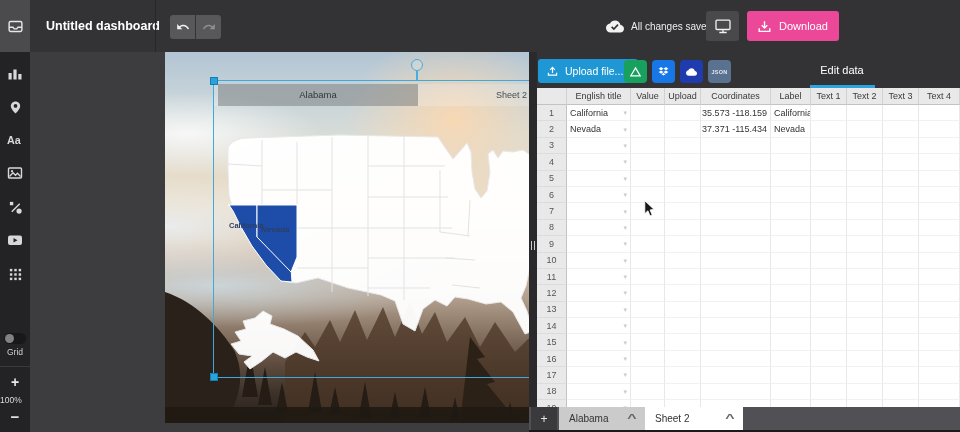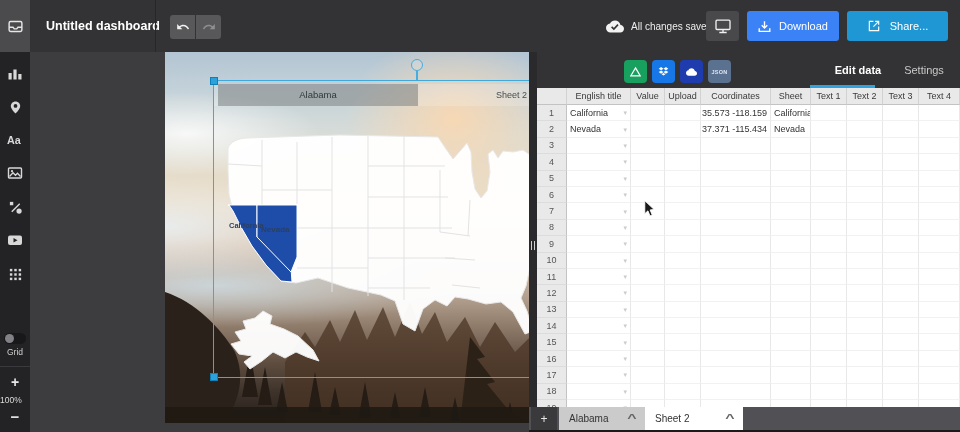--- a/index.html
+++ b/index.html
@@ -17,21 +17,21 @@
   .topbar-sep{position:absolute;left:155px;top:0;width:1px;height:52px;background:#272727;}
   .histbtn{position:absolute;top:15px;width:25px;height:24px;background:#58585a;
            display:flex;align-items:center;justify-content:center;border:none;padding:0;cursor:pointer;}
   .undo{left:170px;border-radius:3px 0 0 3px;}
   .redo{left:196px;border-radius:0 3px 3px 0;}
   .savestate{position:absolute;left:606px;top:0;height:52px;display:flex;align-items:center;gap:7px;
              color:#ededed;font-size:10px;}
   .sq-btn{position:absolute;top:11px;height:30px;border:none;border-radius:3px;cursor:pointer;
           display:flex;align-items:center;justify-content:center;color:#fff;}
   .preview-btn{left:706px;width:33px;background:#49494c;}
-  .download-btn{left:747px;width:92px;background:#3b82f6;gap:8px;font-size:11px;}
+  .download-btn{left:747px;width:92px;background:#ec4899;gap:8px;font-size:11px;}
   .share-btn{left:847px;width:101px;background:var(--accent);gap:9px;font-size:11px;}
 
   
   .sidebar{position:absolute;left:0;top:52px;width:30px;height:380px;background:#232325;z-index:25;}
   .side-ic{position:absolute;left:0;width:30px;height:24px;display:flex;align-items:center;
            justify-content:center;cursor:pointer;}
   .grid-toggle{position:absolute;left:4px;top:281px;width:22px;height:11px;border-radius:6px;
                background:#18181a;cursor:pointer;}
   .grid-knob{position:absolute;left:1px;top:1px;width:9px;height:9px;border-radius:50%;background:#828286;}
   .grid-label{position:absolute;left:0;top:295px;width:30px;text-align:center;color:#cfcfcf;font-size:8.5px;}
@@ -81,21 +81,21 @@
   .upload-btn{position:absolute;left:9px;top:7px;width:100px;height:24px;background:var(--accent);
         border:none;border-radius:3px;color:#fff;font-size:10.5px;display:flex;align-items:center;
         gap:7px;padding:0 9px;cursor:pointer;}
   .imp{position:absolute;top:8px;width:23px;height:23px;border-radius:4px;border:none;cursor:pointer;
        display:flex;align-items:center;justify-content:center;}
   .imp-drive{left:95px;background:var(--drive);}
   .imp-dropbox{left:123px;background:var(--dropbox);}
   .imp-onedrive{left:151px;background:var(--onedrive);}
   .imp-json{left:179px;background:var(--json-badge-bg);color:#dde6f1;font-size:5.5px;font-weight:bold;letter-spacing:.3px;}
   .ptab{position:absolute;top:0;height:36px;line-height:36px;text-align:center;font-size:11px;cursor:pointer;}
-  .ptab-edit{left:286px;width:86px;color:#fff;font-weight:bold;}
+  .ptab-edit{left:270px;width:86px;color:#fff;}
   .ptab-settings{left:358px;width:74px;color:#c9c9c9;}
   .ptab-underline{position:absolute;left:281px;top:33px;width:65px;height:3px;background:#2ea3e0;}
 
   
   .sheet{position:absolute;left:8px;top:36px;width:423px;height:319px;overflow:hidden;background:#c2410c;
          display:grid;grid-template-rows:17px;grid-auto-rows:16.4px;}
   .hcell{background:#e9e9e9;border-right:1px solid #d2d2d2;border-bottom:1px solid #c3c3c3;
          font-size:9px;color:#3a3a3a;display:flex;align-items:center;justify-content:center;
          white-space:nowrap;overflow:hidden;cursor:pointer;}
   .rnum{background:#e9e9e9;border-right:1px solid #c3c3c3;border-bottom:1px solid #dcdcdc;
@@ -222,27 +222,20 @@
         <path d="M12,15.5 V19 M6.5,20 h11" stroke="#f0f0f0" stroke-width="2" fill="none"></path>
       </svg>
     </button>
     <button class="sq-btn download-btn">
       <svg width="13" height="13" viewBox="0 0 16 16">
         <path d="M8,1.5 V9.5 M4.6,6.5 L8,10 11.4,6.5" fill="none" stroke="#fff" stroke-width="1.7"></path>
         <path d="M1.5,10 v4 h13 v-4" fill="none" stroke="#fff" stroke-width="1.7"></path>
       </svg>
       <span>Download</span>
     </button>
-    <button class="sq-btn share-btn">
-      <svg width="14" height="14" viewBox="0 0 24 24">
-        <path fill="#fff" d="M14 3h7v7h-2V6.4l-7.3 7.3-1.4-1.4L17.6 5H14V3z"></path>
-        <path fill="#fff" d="M19 19H5V5h6V3H3v18h18v-8h-2v6z"></path>
-      </svg>
-      <span>Share...</span>
-    </button>
   </div>
 
   <div class="sidebar">
     <div class="side-ic" style="top:9px">
       <svg width="16" height="16" viewBox="0 0 16 16">
           <g fill="#d8d8d8">
         <rect x="1.5" y="8" width="3.2" height="6.5"></rect>
             <rect x="6.4" y="4.5" width="3.2" height="10"></rect>
         <rect x="11.3" y="9" width="3.2" height="5.5"></rect>
           </g>
@@ -303,20 +296,27 @@
     <div class="zoom-plus">+</div>
     <div class="zoom-val">100%</div>
     <div class="zoom-minus">−</div>
   </div>
 
   <div class="panel">
     <div class="panel-edge">
       <div class="grip"></div>
     </div>
 
+    <button class="upload-btn">
+      <svg width="11" height="12" viewBox="0 0 16 16">
+        <path d="M8,11 V3 M4.6,6.3 L8,2.8 11.4,6.3" fill="none" stroke="#fff" stroke-width="1.7"></path>
+        <path d="M2,10.5 v3.5 h12 v-3.5" fill="none" stroke="#fff" stroke-width="1.7"></path>
+      </svg>
+      <span>Upload file...</span>
+    </button>
 
     <button class="imp imp-drive">
       <svg width="13" height="12" viewBox="0 0 16 14">
         <polygon points="8,1 14.8,12.5 1.2,12.5" fill="none" stroke="#fff" stroke-width="1.8"></polygon>
         </svg>
     </button>
     <button class="imp imp-dropbox">
       <svg width="14" height="13" viewBox="0 0 16 15">
           <g fill="#fff">
         <polygon points="4.5,1 8,3.4 4.5,5.8 1,3.4"></polygon>
@@ -330,30 +330,29 @@
     <button class="imp imp-onedrive">
       <svg width="15" height="10" viewBox="0 0 24 16">
         <path fill="#fff" d="M19.35 6.04C18.67 2.59 15.64 0 12 0 9.11 0 6.6 1.64 5.35 4.04 2.34 4.36 0 6.91 0 10c0 3.31 2.69 6 6 6h13c2.76 0 5-2.24 5-5 0-2.64-2.05-4.78-4.65-4.96z"></path>
         </svg>
     </button>
     <button class="imp imp-json">
       <span>JSON</span>
     </button>
 
     <div class="ptab ptab-edit">Edit data</div>
-    <div class="ptab ptab-settings">Settings</div>
     <div class="ptab-underline"></div>
 
     <div class="sheet" style="grid-template-columns: 30px 64px 34px 36px 70px 40px 36px 36px 36px 41px;">
         <div class="hcell"></div>
         <div class="hcell">English title</div>
         <div class="hcell">Value</div>
         <div class="hcell">Upload</div>
         <div class="hcell">Coordinates</div>
-        <div class="hcell">Sheet</div>
+        <div class="hcell">Label</div>
         <div class="hcell">Text 1</div>
         <div class="hcell">Text 2</div>
         <div class="hcell">Text 3</div>
         <div class="hcell">Text 4</div>
         <div class="rnum">1</div>
         <div class="cell">California<span class="dd">▾</span></div>
         <div class="cell"></div>
         <div class="cell"></div>
         <div class="cell num">35.573 -118.159</div>
         <div class="cell">California</div>

